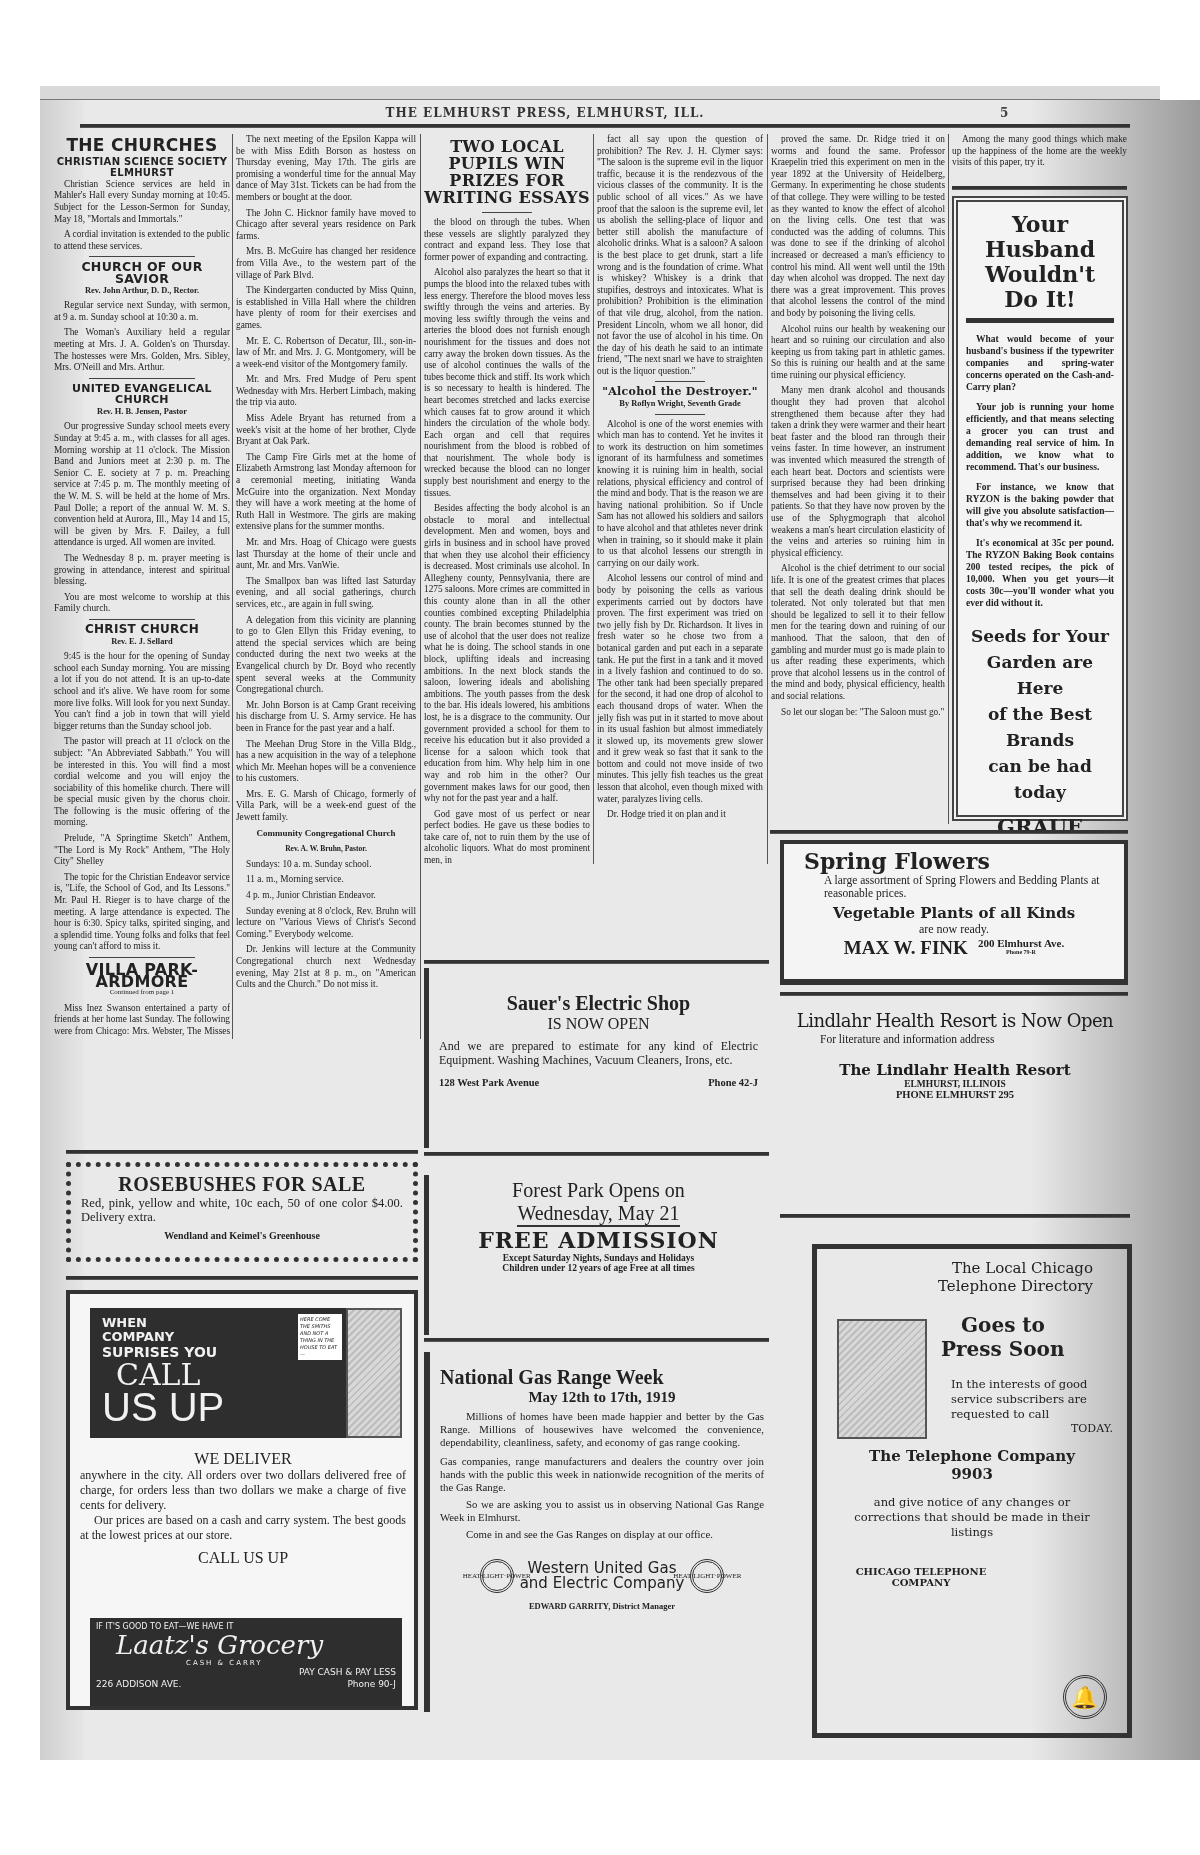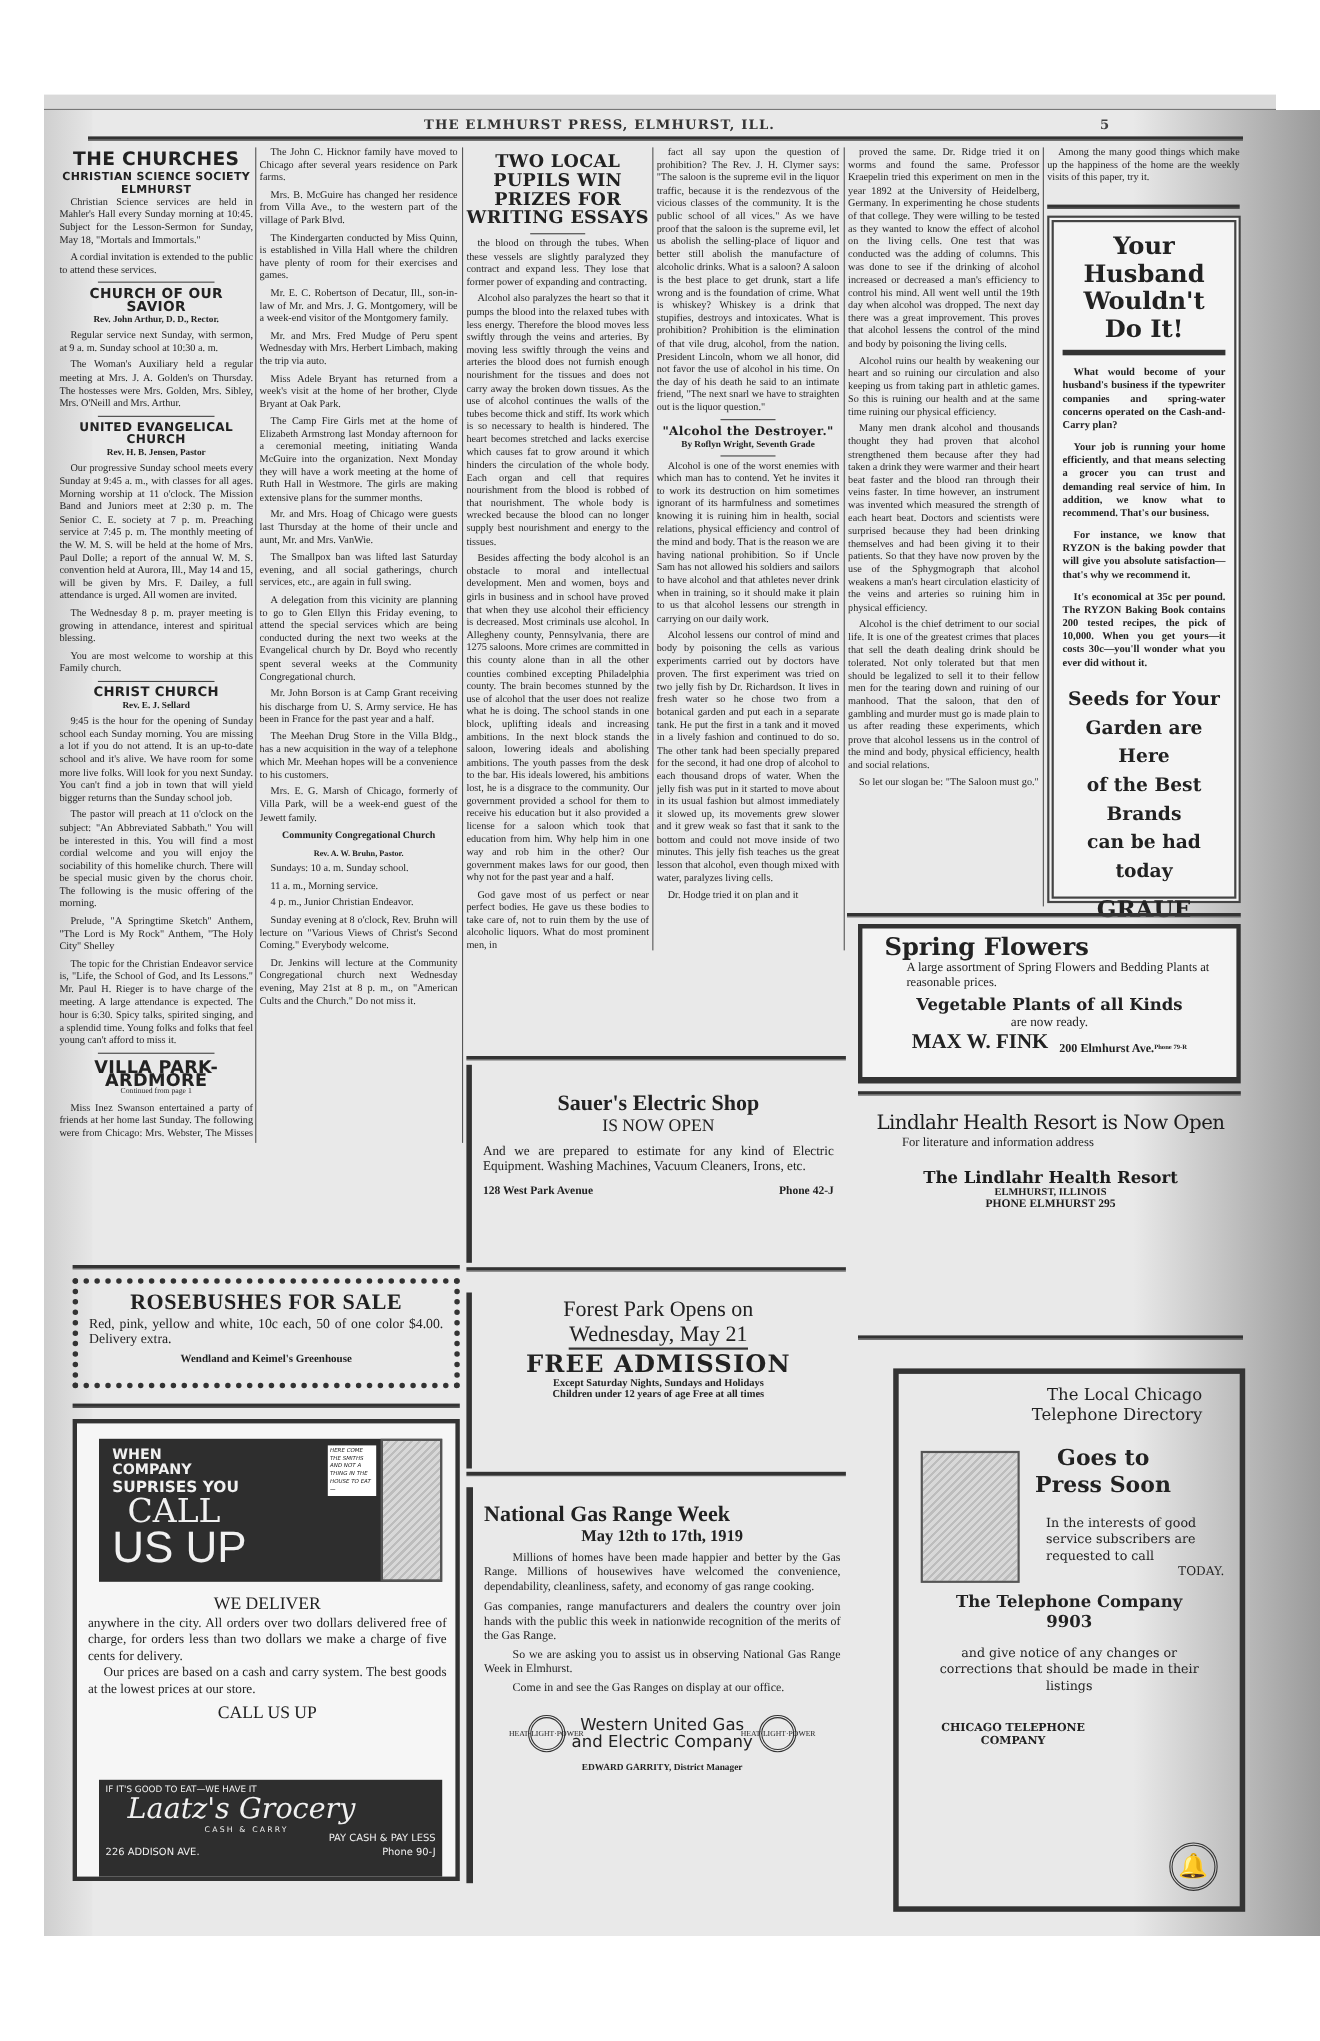--- a/index.html
+++ b/index.html
@@ -60,20 +60,21 @@
   <p>Prelude, "A Springtime Sketch"  Anthem, "The Lord is My Rock"  Anthem, "The Holy City" Shelley</p>
   <p>The topic for the Christian Endeavor service is, "Life, the School of God, and Its Lessons." Mr. Paul H. Rieger is to have charge of the meeting. A large attendance is expected. The hour is 6:30. Spicy talks, spirited singing, and a splendid time. Young folks and folks that feel young can't afford to miss it.</p>
   <div class="sep"></div>
   <div class="hd" style="font-size:16px;margin-top:6px">VILLA PARK-ARDMORE</div>
   <div class="sub" style="font-weight:normal;font-size:7px">Continued from page 1</div>
   <p>Miss Inez Swanson entertained a party of friends at her home last Sunday. The following were from Chicago: Mrs. Webster, The Misses Webster, Williams, Hagen, Lane and Keyes.</p>
 </div>
 <div class="vline" style="left:232px;top:134px;height:905px"></div>
 
 <div class="col" style="left:236px;top:134px;width:180px;height:905px">
+  <p>The next meeting of the Epsilon Kappa will be with Miss Edith Borson as hostess on Thursday evening, May 17th. The girls are promising a wonderful time for the annual May dance of May 31st. Tickets can be had from the members or bought at the door.</p>
   <p>The John C. Hicknor family have moved to Chicago after several years residence on Park farms.</p>
   <p>Mrs. B. McGuire has changed her residence from Villa Ave., to the western part of the village of Park Blvd.</p>
   <p>The Kindergarten conducted by Miss Quinn, is established in Villa Hall where the children have plenty of room for their exercises and games.</p>
   <p>Mr. E. C. Robertson of Decatur, Ill., son-in-law of Mr. and Mrs. J. G. Montgomery, will be a week-end visitor of the Montgomery family.</p>
   <p>Mr. and Mrs. Fred Mudge of Peru spent Wednesday with Mrs. Herbert Limbach, making the trip via auto.</p>
   <p>Miss Adele Bryant has returned from a week's visit at the home of her brother, Clyde Bryant at Oak Park.</p>
   <p>The Camp Fire Girls met at the home of Elizabeth Armstrong last Monday afternoon for a ceremonial meeting, initiating Wanda McGuire into the organization. Next Monday they will have a work meeting at the home of Ruth Hall in Westmore. The girls are making extensive plans for the summer months.</p>
   <p>Mr. and Mrs. Hoag of Chicago were guests last Thursday at the home of their uncle and aunt, Mr. and Mrs. VanWie.</p>
   <p>The Smallpox ban was lifted last Saturday evening, and all social gatherings, church services, etc., are again in full swing.</p>
   <p>A delegation from this vicinity are planning to go to Glen Ellyn this Friday evening, to attend the special services which are being conducted during the next two weeks at the Evangelical church by Dr. Boyd who recently spent several weeks at the Community Congregational church.</p>
@@ -139,23 +140,23 @@
   <div style="font-family:'DejaVu Serif',serif;font-weight:bold;font-size:21px;line-height:32px;text-align:center;margin-top:6px">GRAUE BROS.</div>
   <div style="font-weight:bold;font-size:11px;text-align:center">Phones 25 and 225</div>
 </div>
 
 <div class="rule" style="left:770px;top:830px;width:358px"></div>
 <div class="box" style="left:780px;top:840px;width:348px;height:145px;padding:4px 20px;border-width:4px 4px 6px 4px">
   <div style="text-align:left;font-family:'DejaVu Serif',serif;font-weight:bold;font-size:22px">Spring Flowers</div>
   <div style="font-size:11.5px;line-height:13px;padding-left:20px;text-align:left">A large assortment of Spring Flowers and Bedding Plants at reasonable prices.</div>
   <div style="font-family:'DejaVu Serif',serif;font-weight:bold;font-size:15px;margin-top:4px">Vegetable Plants of all Kinds</div>
   <div style="font-size:12px">are now ready.</div>
-  <div style="display:flex;align-items:flex-end;justify-content:center;gap:10px">
+  <div style="display:flex;align-items:flex-start;justify-content:center;gap:10px">
     <span style="font-size:19px;font-weight:bold">MAX W. FINK</span>
-    <span style="display:flex;flex-direction:row;align-items:center">
+    <span style="display:flex;flex-direction:column;align-items:center">
       <span style="font-size:11px;font-weight:bold">200 Elmhurst Ave.</span>
       <span style="font-size:6px;font-weight:bold">Phone 79-R</span>
     </span>
   </div>
 </div>
 
 <div class="rule" style="left:780px;top:992px;width:348px"></div>
 <div class="fp" style="left:780px;top:1010px;width:350px;height:200px;text-align:center;font-family:'Liberation Serif',serif">
   <div style="font-family:'DejaVu Serif',serif;font-weight:normal;font-size:18px;letter-spacing:-.5px">Lindlahr Health Resort is Now Open</div>
   <div style="font-size:11.5px;text-align:left;padding:2px 40px">For literature and information address</div>

